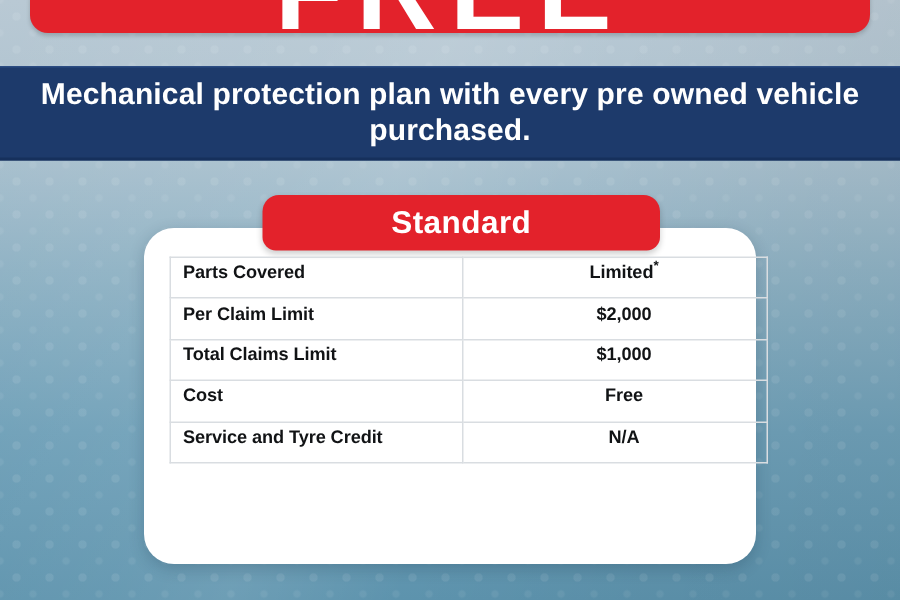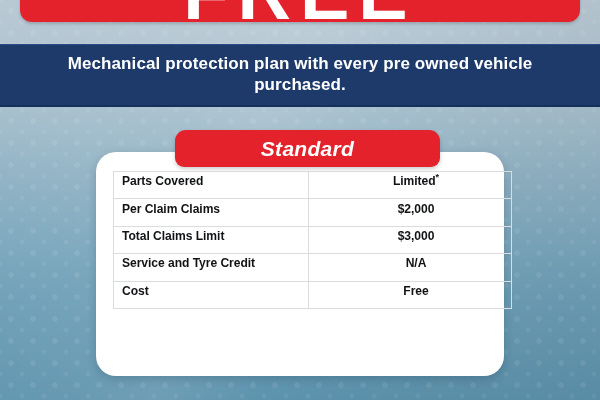--- a/index.html
+++ b/index.html
@@ -88,21 +88,21 @@
     height: 60px;
     background: #1d3a6b;
     border-top: 1px solid #2b4c82;
     border-bottom: 2px solid #16305c;
     display: flex;
     align-items: center;
     justify-content: center;
   }
   #subtitle {
     color: #ffffff;
-    font-size: 17px;
+    font-size: 20px;
     font-weight: bold;
     line-height: 1.22;
     text-align: center;
     letter-spacing: 0.1px;
     padding: 0 24px;
   }
 
   
   #card {
     position: absolute;
@@ -121,21 +121,20 @@
     left: 175px;
     top: 130px;
     width: 265px;
     height: 37px;
     background: #e3222b;
     border-radius: 11px 11px 9px 9px;
     display: flex;
     align-items: center;
     justify-content: center;
     box-shadow: 0 2px 4px rgba(0,0,0,0.20);
-    font-style: italic;
   }
   #plan-badge-label {
     color: #ffffff;
     font-size: 21px;
     font-weight: bold;
     letter-spacing: 0.3px;
   }
 
   
   #spec-table {
@@ -187,31 +186,31 @@
     <span id="plan-badge-label">Standard</span>
   </div>
 
   <table id="spec-table">
     <tbody id="spec-table-body">
         <tr>
           <td class="label-cell">Parts Covered</td>
           <td class="value-cell">Limited<sup class="asterisk">*</sup></td>
         </tr>
         <tr>
-          <td class="label-cell">Per Claim Claims</td>
+          <td class="label-cell">Per Claim Limit</td>
           <td class="value-cell">$2,000</td>
         </tr>
         <tr>
           <td class="label-cell">Total Claims Limit</td>
-          <td class="value-cell">$3,000</td>
+          <td class="value-cell">$1,000</td>
+        </tr>
+        <tr>
+          <td class="label-cell">Cost</td>
+          <td class="value-cell">Free</td>
         </tr>
         <tr>
           <td class="label-cell">Service and Tyre Credit</td>
           <td class="value-cell">N/A</td>
         </tr>
-        <tr>
-          <td class="label-cell">Cost</td>
-          <td class="value-cell">Free</td>
-        </tr>
       </tbody>
   </table>
 
 </div>
 
 </body></html>

